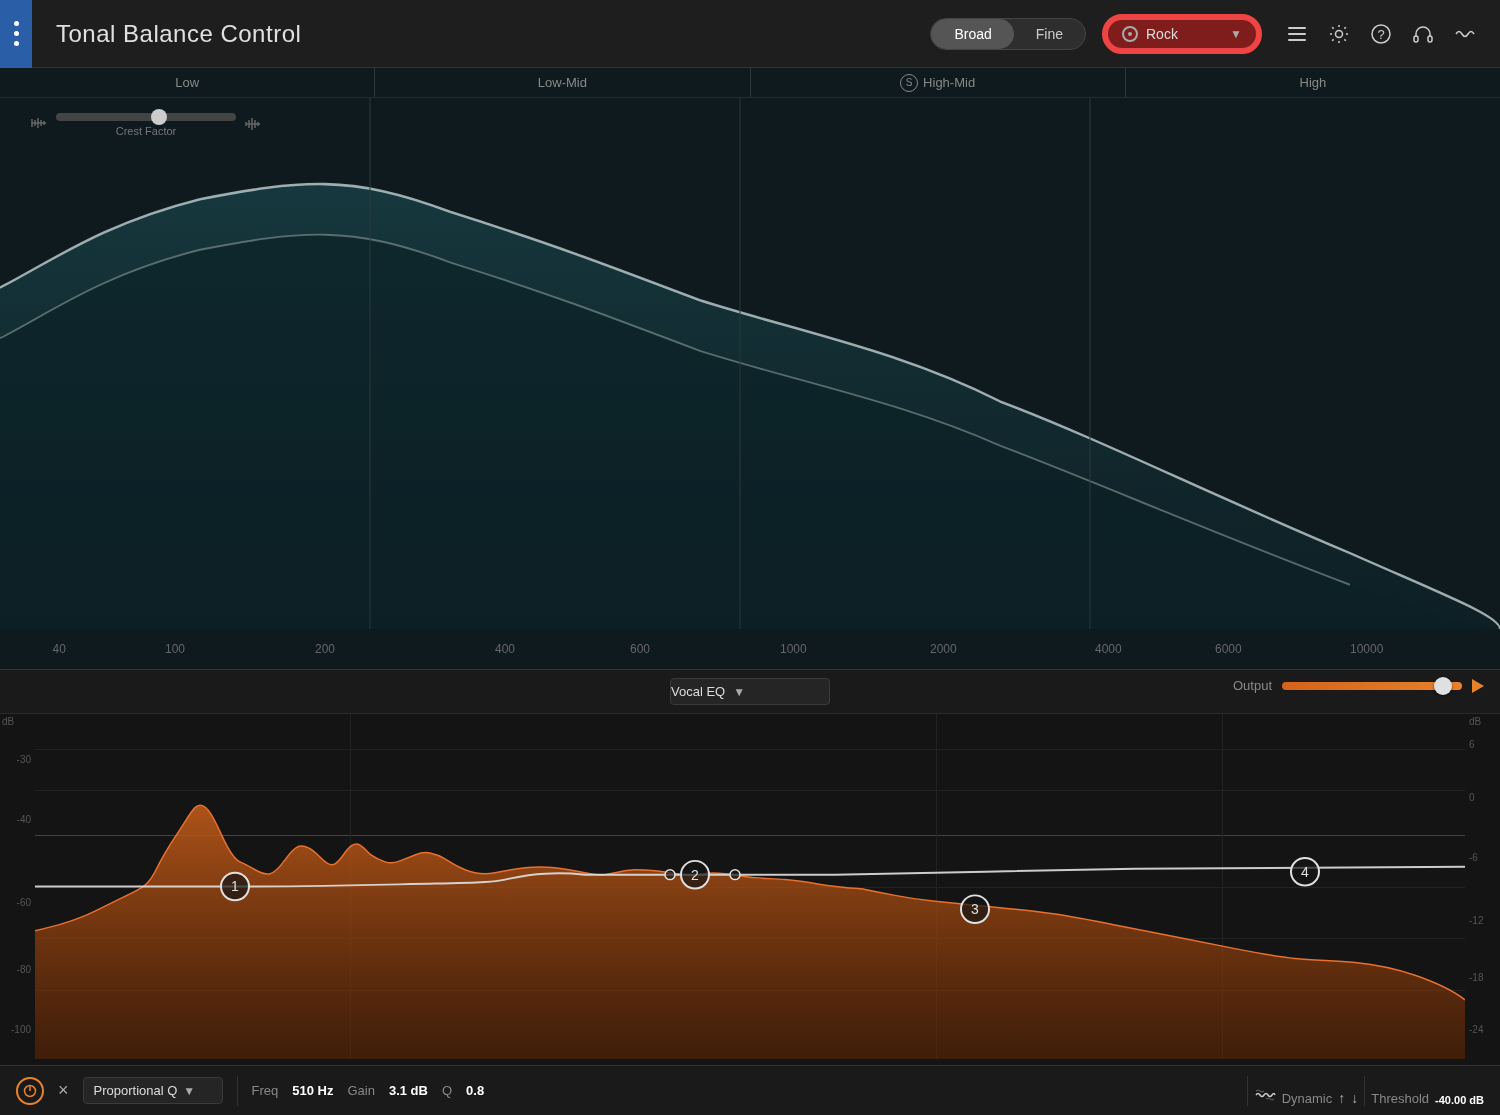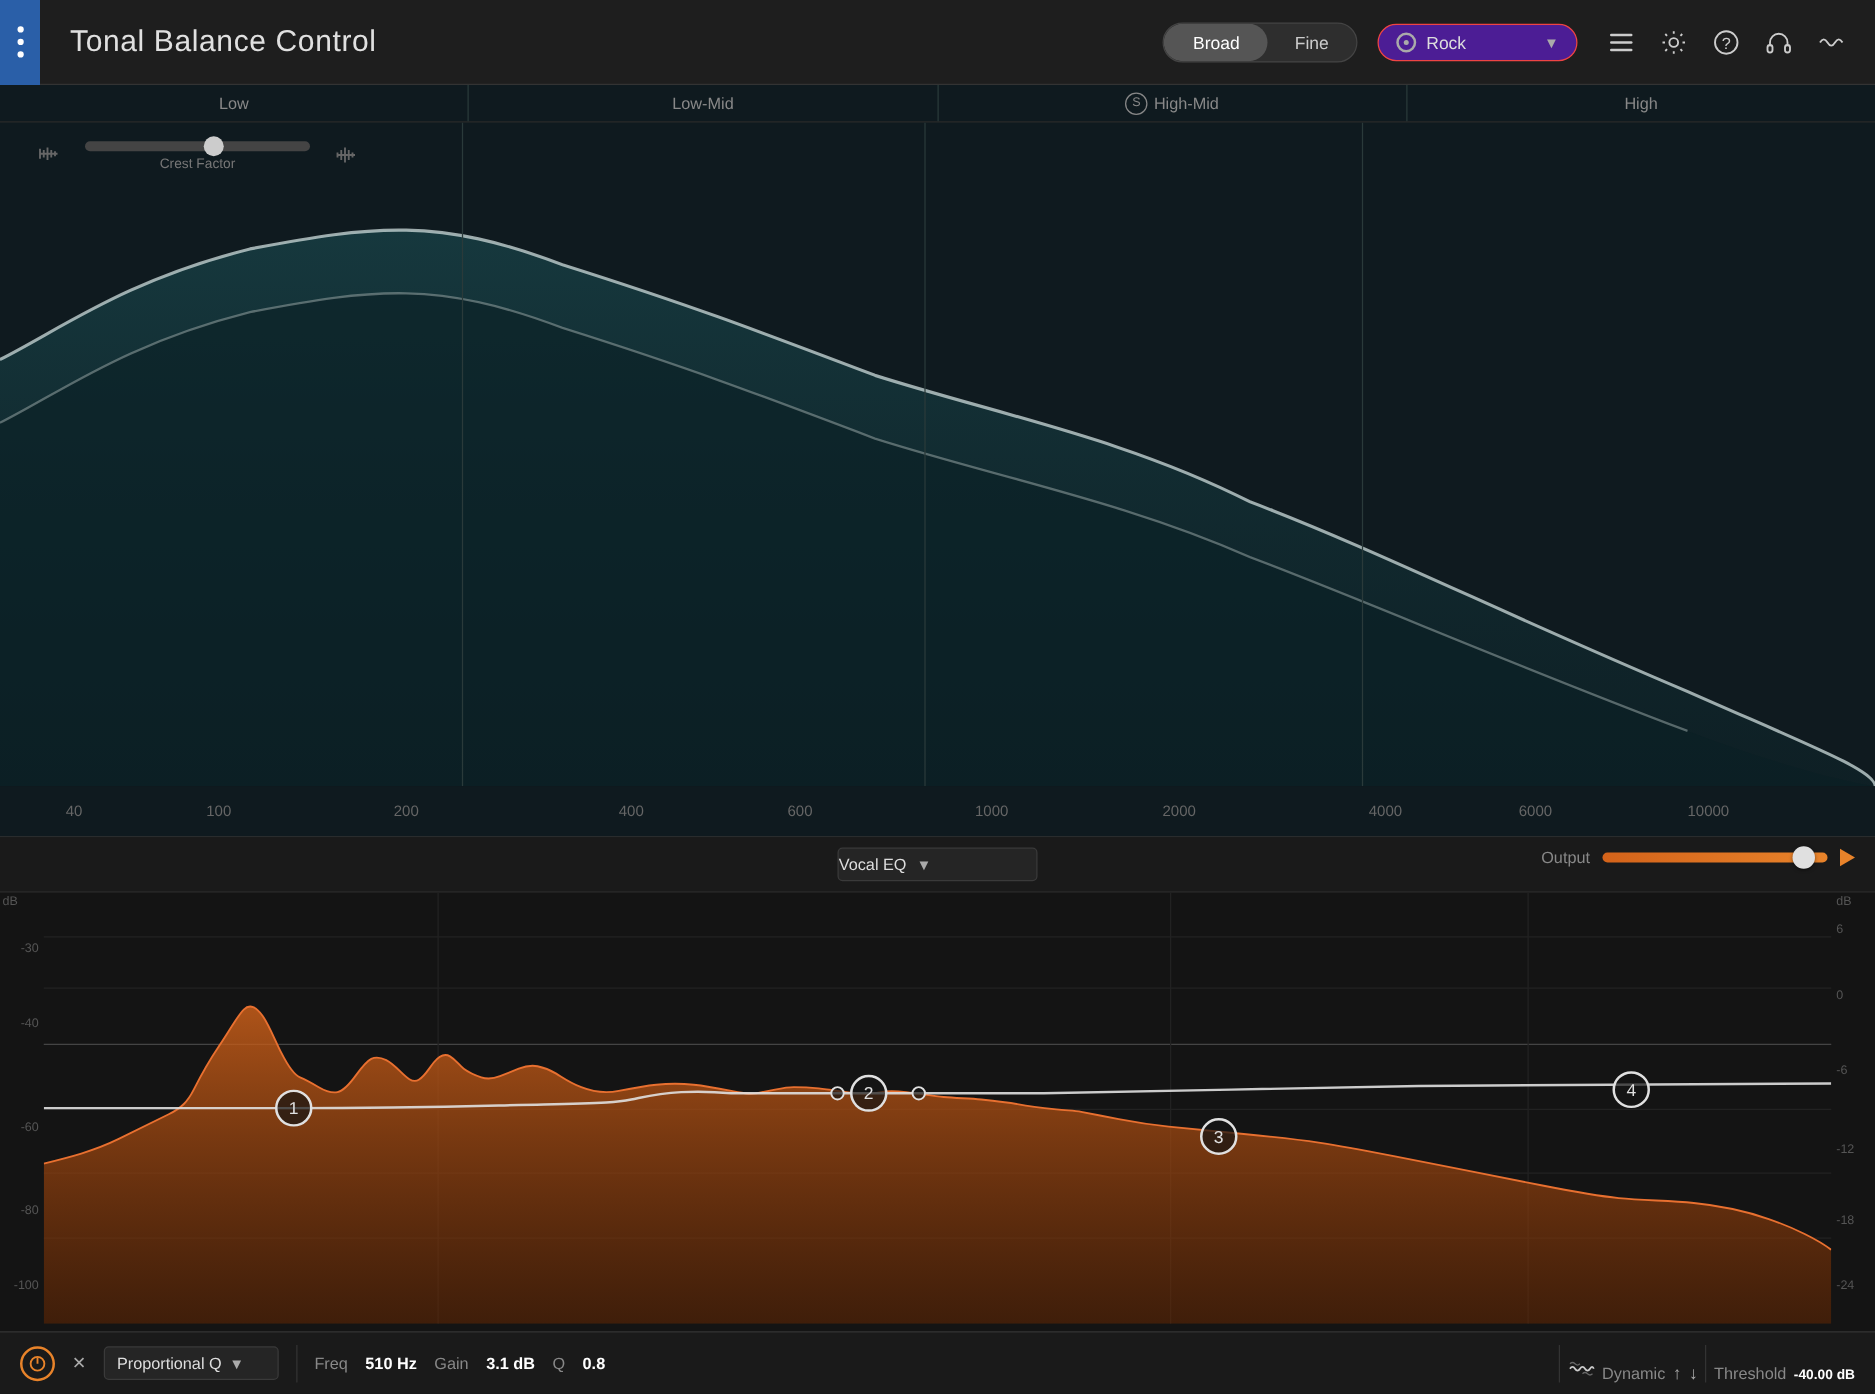--- a/index.html
+++ b/index.html
@@ -61,22 +61,22 @@
     }
     .bf-btn.active {
       background: #555;
       color: white;
       border-radius: 20px;
       padding-left: 23px;
     }
     #preset-selector {
       display: flex;
       align-items: center;
-      background: #4c1d95;
-      border: 1px solid #ef4444;
+      background: #7f1d1d;
+      border: 6px solid #ef4444;
       border-radius: 20px;
       padding: 6px 14px;
       gap: 8px;
       cursor: pointer;
       min-width: 160px;
     }
     .preset-target-icon {
       width: 16px;
       height: 16px;
       border: 2px solid #aaa;
@@ -161,21 +161,21 @@
       justify-content: center;
       font-size: 10px;
       margin-right: 5px;
     }
     #crest-control {
       position: absolute;
       top: 45px;
       left: 30px;
       display: flex;
       align-items: center;
-      gap: 20px;
+      gap: 8px;
     }
     .crest-icon { color: #666; font-size: 16px; }
     #crest-slider-container {
       display: flex;
       flex-direction: column;
       align-items: center;
     }
     #crest-slider {
       width: 180px;
       height: 8px;

